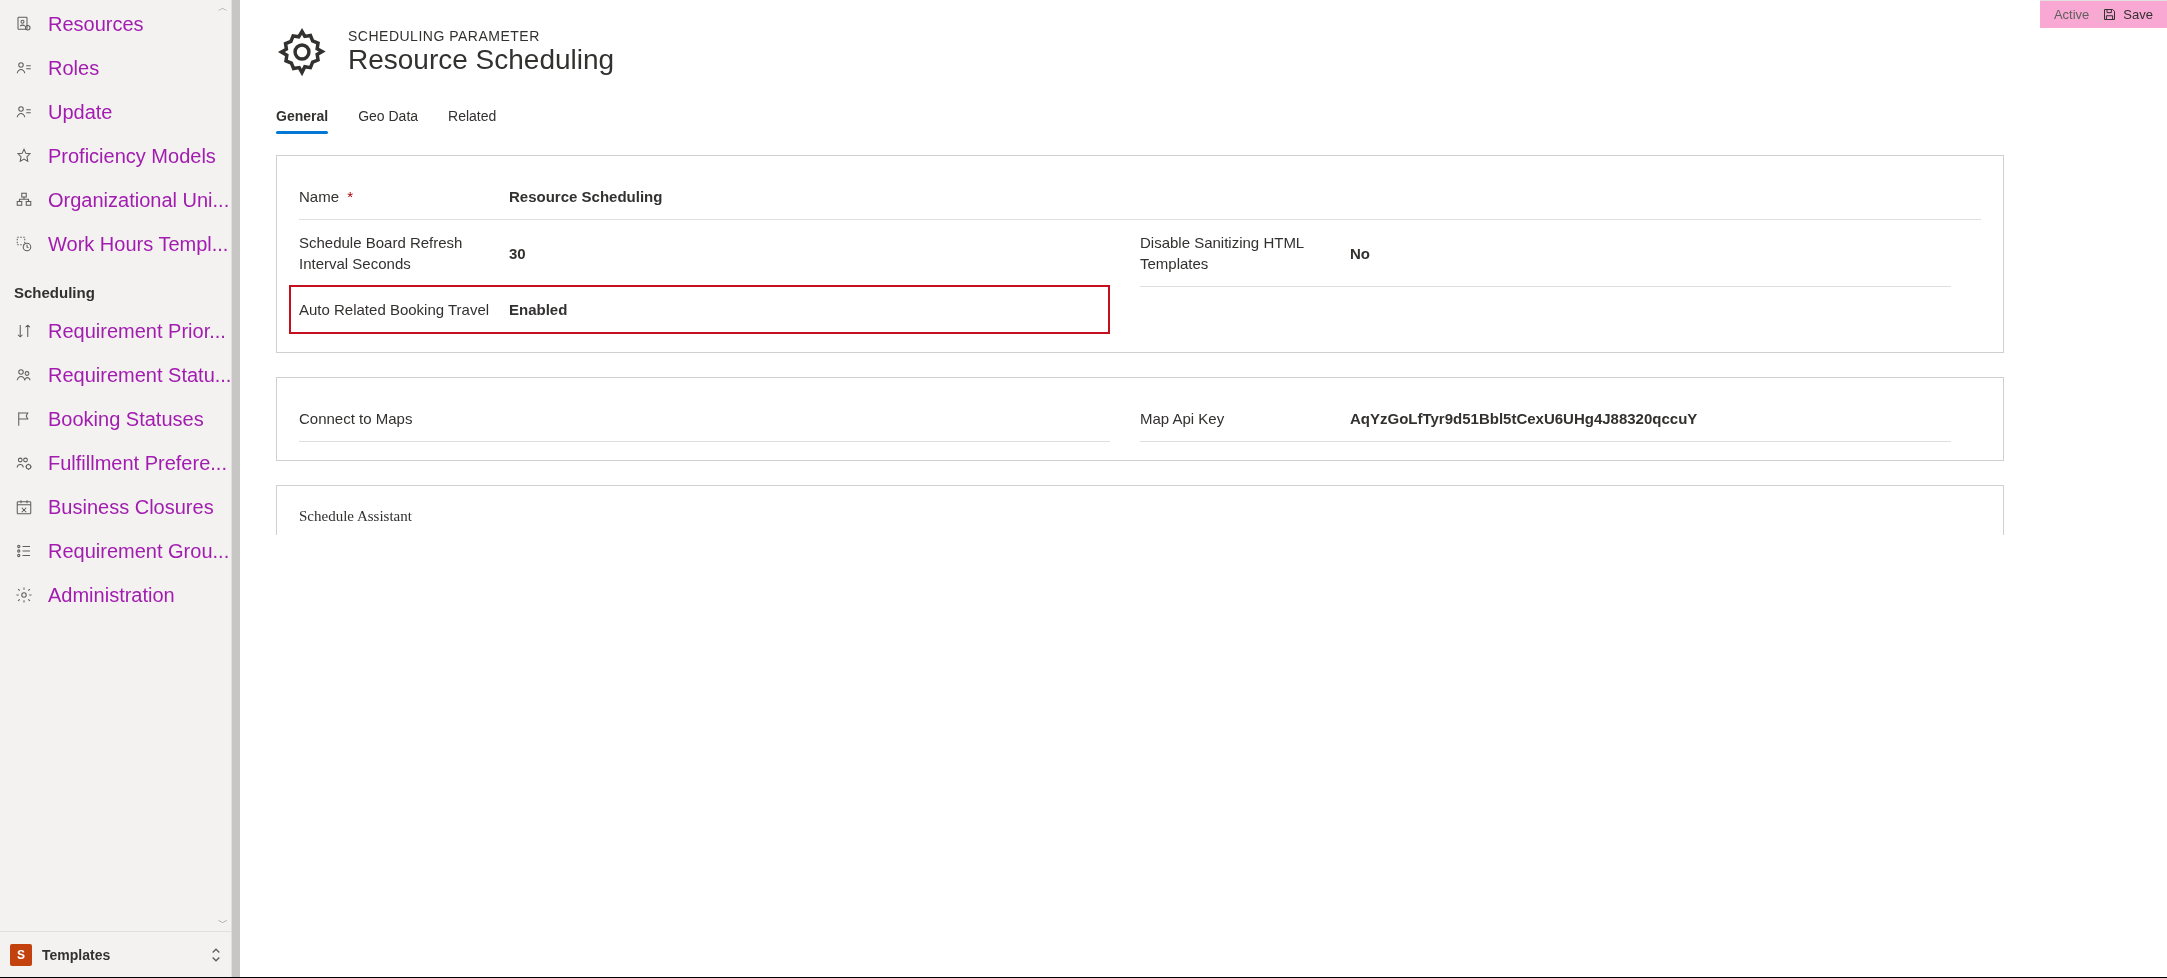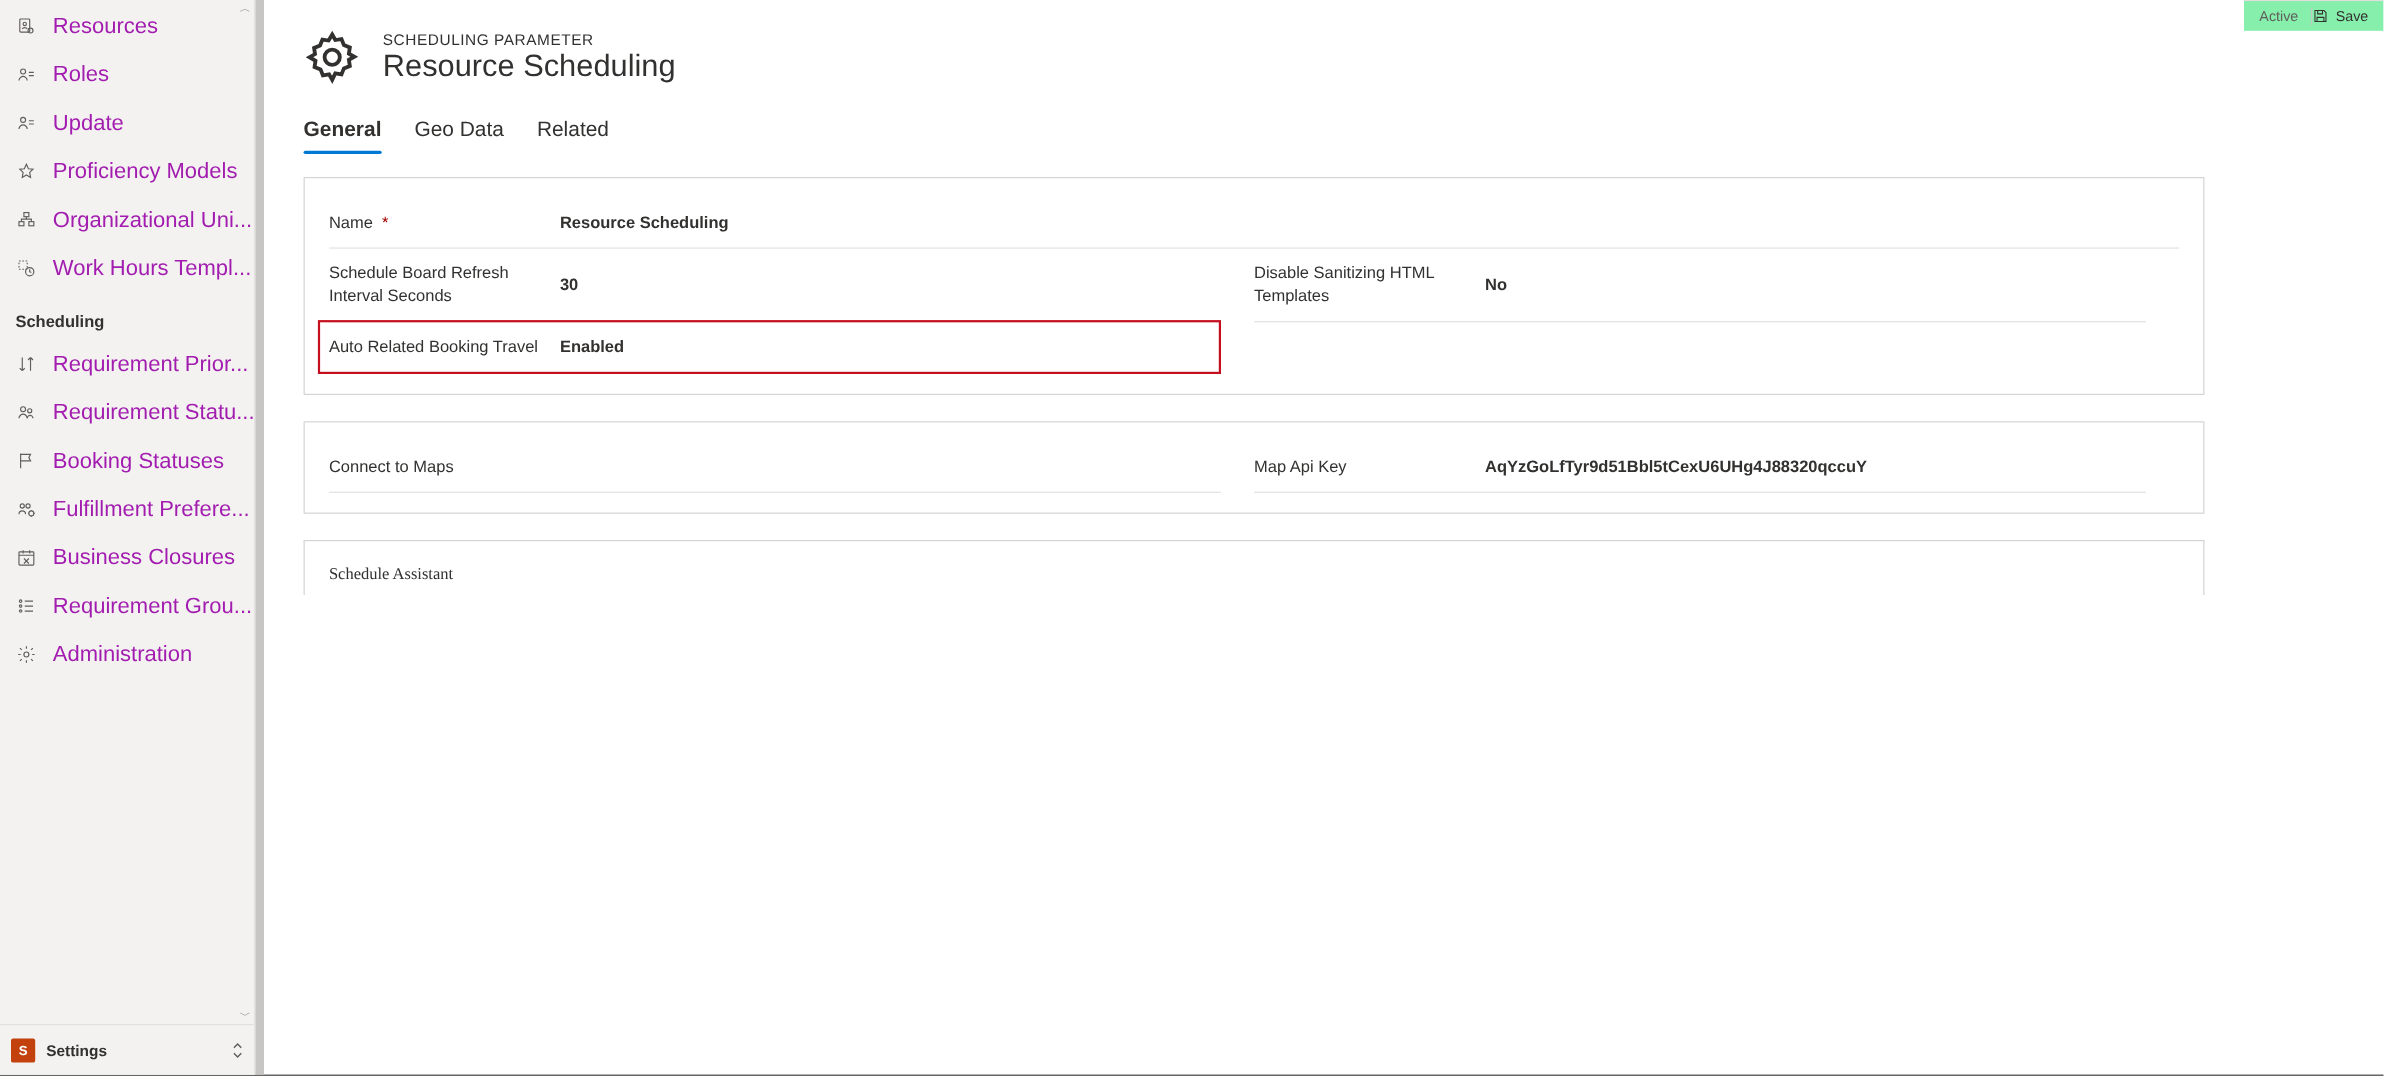--- a/index.html
+++ b/index.html
@@ -21,37 +21,37 @@
 
   .content { flex:1; display:flex; min-width:0; overflow:hidden; }
   .content-scroll { flex:1; overflow:auto; padding:26px 36px 0 36px; }
 
   .header { display:flex; align-items:center; gap:20px; margin-bottom:24px; }
   .header-icon svg { width:52px; height:52px; color:#323130; }
   .header-text .sub { font-size:14px; letter-spacing:0.5px; color:#323130; }
   .header-text .title { font-size:28px; font-weight:400; color:#323130; }
 
   .tabs { display:flex; gap:30px; border-bottom:1px solid transparent; margin-bottom:20px; }
-  .tab { padding:6px 0 10px 0; font-size:19px; color:#323130; cursor:pointer; position:relative; }
+  .tab { padding:6px 0 10px 0; font-size:14px; color:#323130; cursor:pointer; position:relative; }
   .tab.active { font-weight:600; }
   .tab.active::after { content:""; position:absolute; left:0; right:0; bottom:0; height:3px; background:#0078d4; border-radius:2px; }
 
   .panel { border:1px solid #d2d0ce; margin-bottom:24px; padding:18px 22px; }
   .row { display:flex; }
   .field-group { display:flex; align-items:center; flex:1; border-bottom:1px solid #e1dfdd; min-height:38px; padding:12px 0; }
   .field-group.noborder { border-bottom:none; }
   .field-label { width:200px; color:#323130; font-size:15px; line-height:1.4; }
   .field-req { color:#a80000; margin-left:4px; }
   .field-value { flex:1; font-size:15px; font-weight:600; padding-left:10px; white-space:nowrap; overflow:hidden; text-overflow:ellipsis; }
   .col { flex:1; padding-right:30px; }
   .highlight-box { border:2px solid #c50f1f; margin-top:-2px; margin-left:-10px; padding-left:8px; }
 
   .section-heading { font-size:15px; font-weight:400; padding:4px 0 6px 0;font-family:Liberation Serif, serif; }
 
-  .statusbar { height:28px; background:#86efac; border-top:1px solid #e1dfdd; display:flex; align-items:center; justify-content:space-between; padding:0 14px; font-size:13px; color:#605e5c; }
+  .statusbar { height:28px; background:#f9a8d4; border-top:1px solid #e1dfdd; display:flex; align-items:center; justify-content:space-between; padding:0 14px; font-size:13px; color:#605e5c; }
   .status-left { display:flex; align-items:center; gap:12px; }
   .status-divider { width:1px; height:16px; background:#c8c6c4; }
   .save-btn { display:flex; align-items:center; gap:6px; cursor:pointer; color:#323130; }
 
   
   .scroll-arrow { position:absolute; right:2px; width:12px; height:12px; color:#8a8886; display:flex; align-items:center; justify-content:center; font-size:10px; }
   .scroll-arrow.top { top:2px; }
   .scroll-arrow.bot { bottom:48px; }
 
   
@@ -198,21 +198,21 @@
               <path d="M12 2v3M12 19v3M4.2 4.2l2.1 2.1M17.7 17.7l2.1 2.1M2 12h3M19 12h3M4.2 19.8l2.1-2.1M17.7 6.3l2.1-2.1"></path>
             </svg>
         </span>
         <span>Administration</span>
       </div>
     </div>
     <span class="scroll-arrow bot">﹀</span>
 
     <div class="area-switch">
       <span class="area-badge">S</span>
-      <span class="area-switch-label">Settings</span>
+      <span class="area-switch-label">Templates</span>
       <span class="area-caret">
         <svg viewBox="0 0 12 18" width="10" height="16" fill="none" stroke="currentColor" stroke-width="1.6">
             <path d="M2 6l4-4 4 4M2 12l4 4 4-4"></path>
           </svg>
       </span>
     </div>
   </nav>
 
   <div class="content-wrap">
     <div class="content-leftbar"></div>

